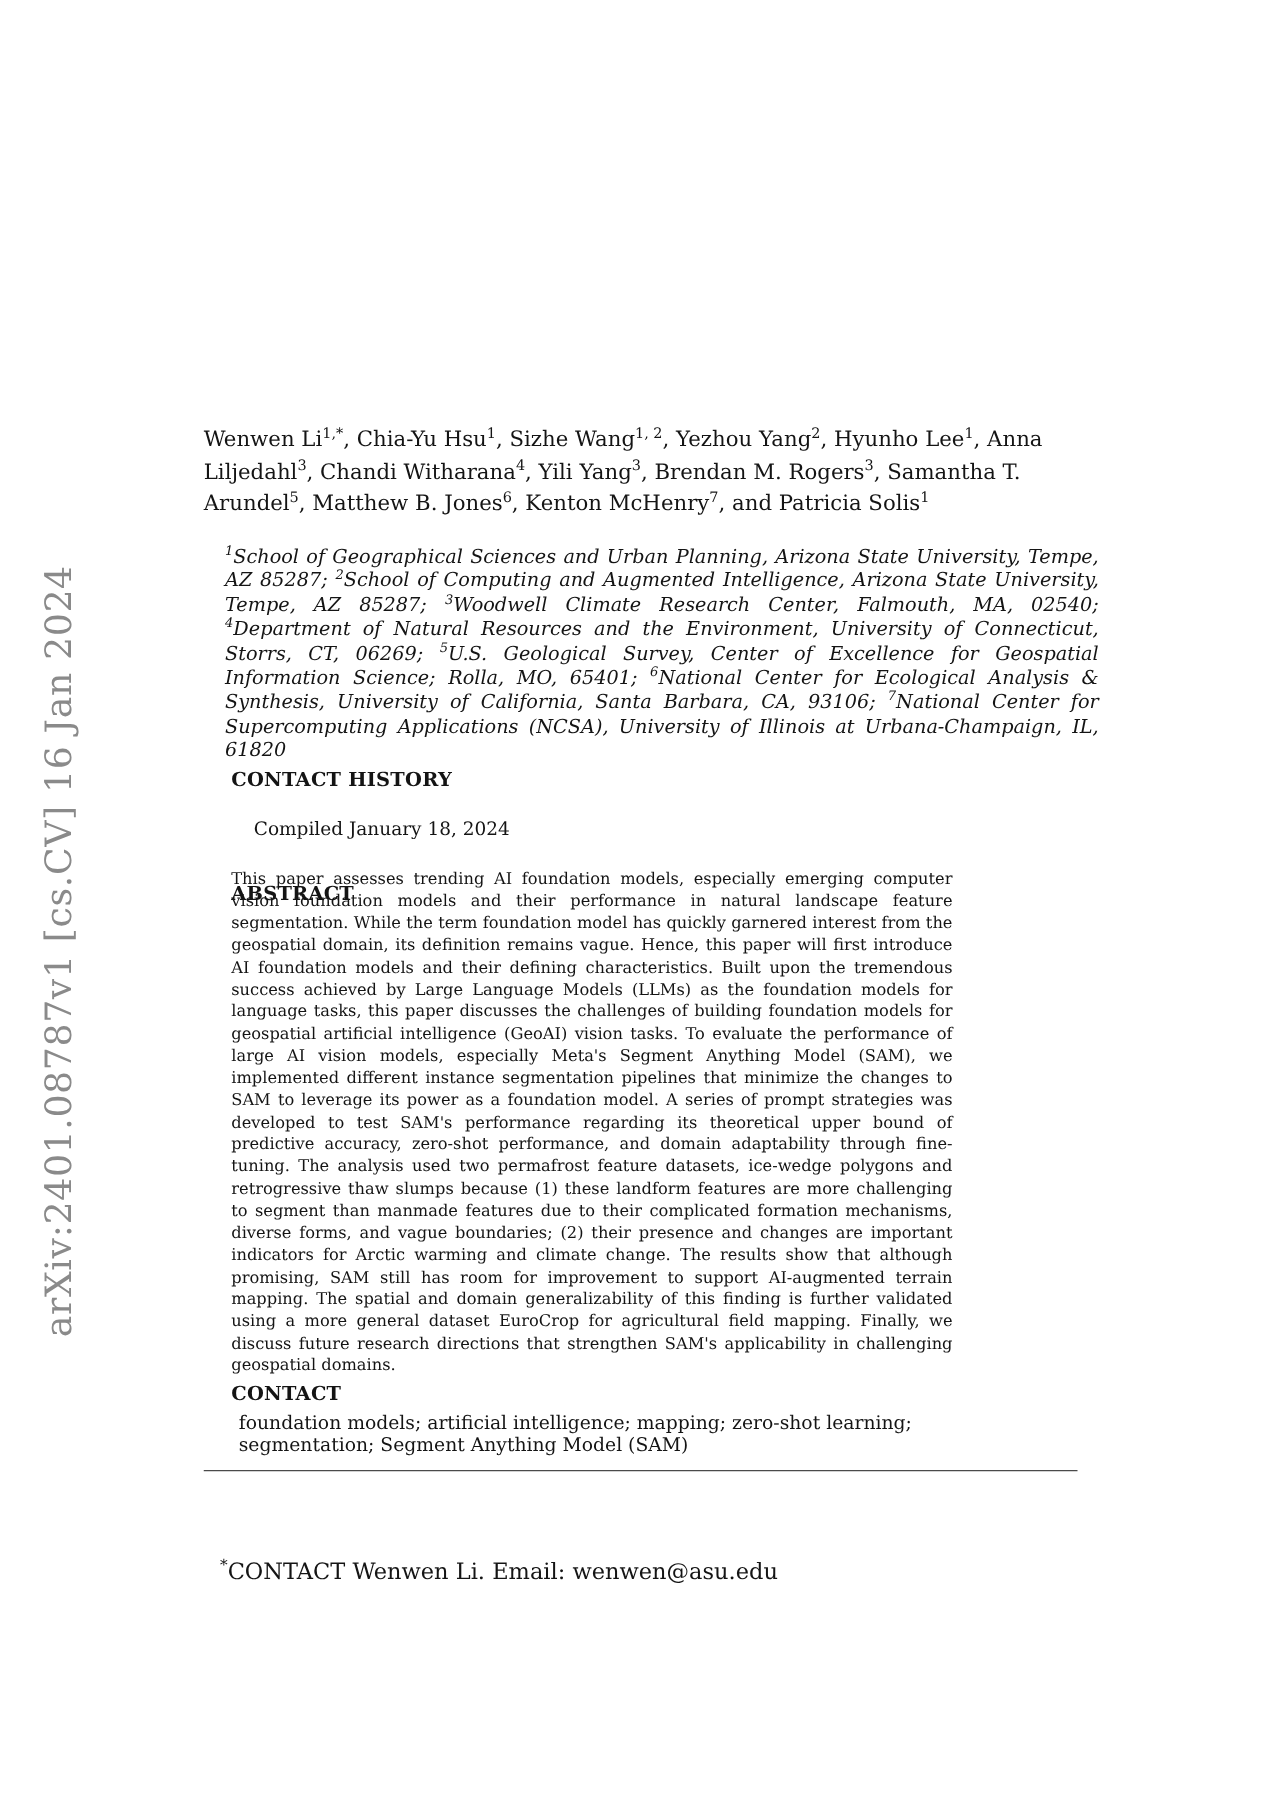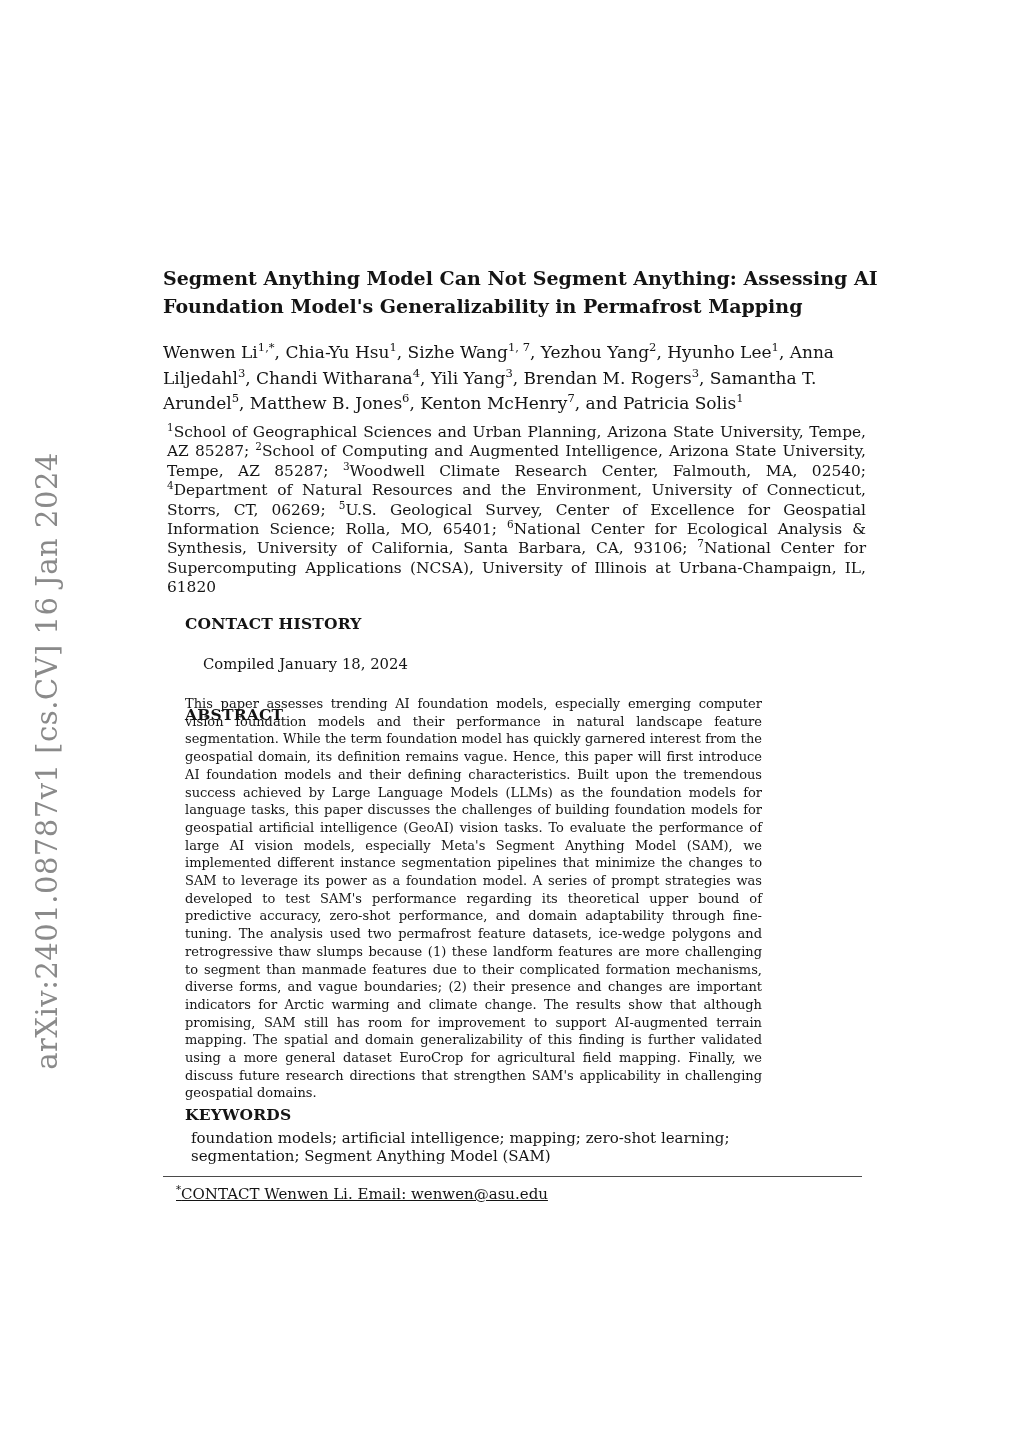--- a/index.html
+++ b/index.html
@@ -41,24 +41,25 @@
     width: 770px;
     margin: 0;
     font-size: 17px;
     line-height: 25.5px;
   }
   .affiliations {
     position: absolute;
     left: 163px;
     top: 419px;
     width: 699px;
-    margin: 4px;
+    margin: 17px;
     font-size: 15.4px;
     line-height: 19.4px;
     text-align: justify;
+    font-style: italic;
   }
   .sec-heading {
     position: absolute;
     left: 185px;
     margin: 0;
     font-size: 15.5px;
     font-weight: bold;
     letter-spacing: 0.2px;
   }
   .h-article  { top: 614px; }
@@ -94,54 +95,51 @@
     position: absolute;
     left: 163px;
     top: 1176px;
     width: 699px;
     height: 0;
     border-top: 1px solid #4a4a4a;
   }
   .footnote {
     position: absolute;
     left: 176px;
-    top: 1185px;
+    top: 1247px;
     margin: 0;
-    font-size: 15px;
-    text-decoration: underline;
+    font-size: 18px;
   }
   sup {
     font-size: 68%;
     line-height: 0;
     vertical-align: super;
   }
 </style>
 </head>
 <body>
 
 <div class="page">
 
   <div class="watermark">arXiv:2401.08787v1 [cs.CV] 16 Jan 2024</div>
 
-  <h1 class="title">Segment Anything Model Can Not Segment Anything: Assessing AI
-Foundation Model's Generalizability in Permafrost Mapping</h1>
 
-  <p class="authors">Wenwen Li<sup>1,*</sup>, Chia-Yu Hsu<sup>1</sup>, Sizhe Wang<sup>1, 7</sup>, Yezhou Yang<sup>2</sup>, Hyunho Lee<sup>1</sup>, Anna<br>Liljedahl<sup>3</sup>, Chandi Witharana<sup>4</sup>, Yili Yang<sup>3</sup>, Brendan M. Rogers<sup>3</sup>, Samantha T.<br>Arundel<sup>5</sup>, Matthew B. Jones<sup>6</sup>, Kenton McHenry<sup>7</sup>, and Patricia Solis<sup>1</sup></p>
+  <p class="authors">Wenwen Li<sup>1,*</sup>, Chia-Yu Hsu<sup>1</sup>, Sizhe Wang<sup>1, 2</sup>, Yezhou Yang<sup>2</sup>, Hyunho Lee<sup>1</sup>, Anna<br>Liljedahl<sup>3</sup>, Chandi Witharana<sup>4</sup>, Yili Yang<sup>3</sup>, Brendan M. Rogers<sup>3</sup>, Samantha T.<br>Arundel<sup>5</sup>, Matthew B. Jones<sup>6</sup>, Kenton McHenry<sup>7</sup>, and Patricia Solis<sup>1</sup></p>
 
   <p class="affiliations"><sup>1</sup>School of Geographical Sciences and Urban Planning, Arizona State University, Tempe, AZ 85287; <sup>2</sup>School of Computing and Augmented Intelligence, Arizona State University, Tempe, AZ 85287; <sup>3</sup>Woodwell Climate Research Center, Falmouth, MA, 02540; <sup>4</sup>Department of Natural Resources and the Environment, University of Connecticut, Storrs, CT, 06269; <sup>5</sup>U.S. Geological Survey, Center of Excellence for Geospatial Information Science; Rolla, MO, 65401; <sup>6</sup>National Center for Ecological Analysis &amp; Synthesis, University of California, Santa Barbara, CA, 93106; <sup>7</sup>National Center for Supercomputing Applications (NCSA), University of Illinois at Urbana-Champaign, IL, 61820</p>
 
   <h2 class="sec-heading h-article">CONTACT HISTORY</h2>
 
   <p class="compiled">Compiled January 18, 2024</p>
 
   <h2 class="sec-heading h-abstract">ABSTRACT</h2>
 
   <p class="abstract-body">This paper assesses trending AI foundation models, especially emerging computer vision foundation models and their performance in natural landscape feature segmentation. While the term foundation model has quickly garnered interest from the geospatial domain, its definition remains vague. Hence, this paper will first introduce AI foundation models and their defining characteristics. Built upon the tremendous success achieved by Large Language Models (LLMs) as the foundation models for language tasks, this paper discusses the challenges of building foundation models for geospatial artificial intelligence (GeoAI) vision tasks. To evaluate the performance of large AI vision models, especially Meta's Segment Anything Model (SAM), we implemented different instance segmentation pipelines that minimize the changes to SAM to leverage its power as a foundation model. A series of prompt strategies was developed to test SAM's performance regarding its theoretical upper bound of predictive accuracy, zero-shot performance, and domain adaptability through fine-tuning. The analysis used two permafrost feature datasets, ice-wedge polygons and retrogressive thaw slumps because (1) these landform features are more challenging to segment than manmade features due to their complicated formation mechanisms, diverse forms, and vague boundaries; (2) their presence and changes are important indicators for Arctic warming and climate change. The results show that although promising, SAM still has room for improvement to support AI-augmented terrain mapping. The spatial and domain generalizability of this finding is further validated using a more general dataset EuroCrop for agricultural field mapping. Finally, we discuss future research directions that strengthen SAM's applicability in challenging geospatial domains.</p>
 
-  <h2 class="sec-heading h-keywords">KEYWORDS</h2>
+  <h2 class="sec-heading h-keywords">CONTACT</h2>
 
   <p class="keywords-body">foundation models; artificial intelligence; mapping; zero-shot learning; segmentation; Segment Anything Model (SAM)</p>
 
   <div class="footnote-rule"></div>
 
   <p class="footnote"><sup>*</sup>CONTACT Wenwen Li. Email: wenwen@asu.edu</p>
 
 </div>
 
 </body></html>

